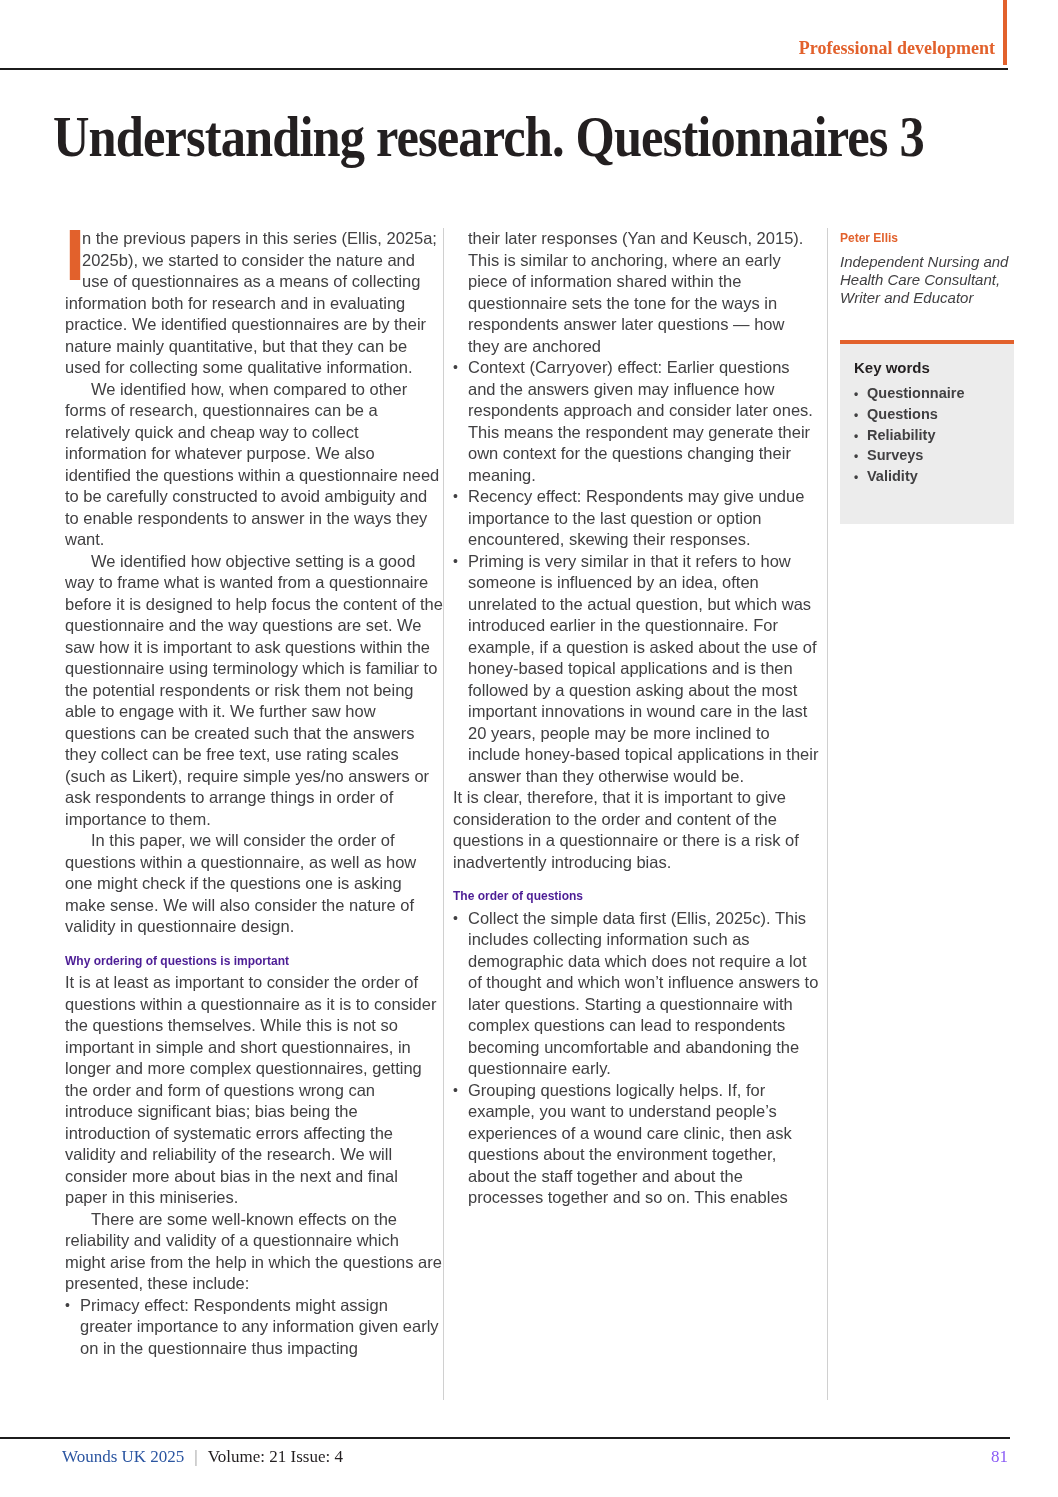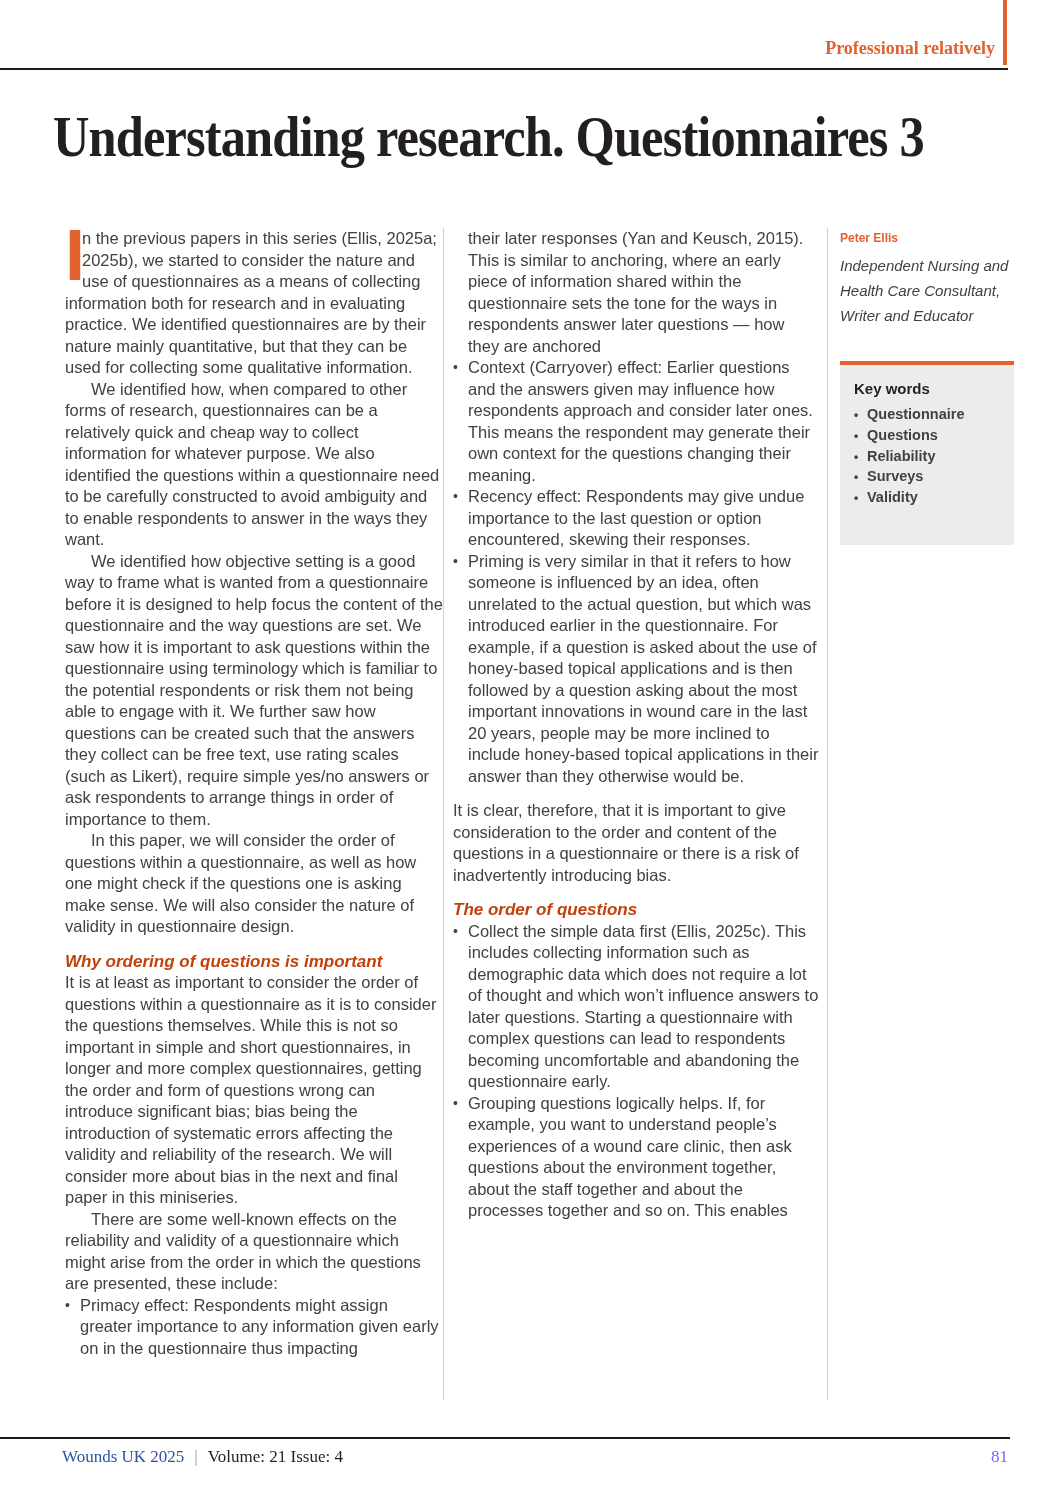--- a/index.html
+++ b/index.html
@@ -29,39 +29,39 @@
   
   .main{position:absolute;top:228px;left:0;display:flex;align-items:flex-start;}
   .col{font-size:16.5px;line-height:21.5px;text-align:left;}
   .col-left{width:378px;margin-left:65px;}
   .vrule{width:1px;height:1172px;background:#d0d0d0;flex:none;}
   .vrule-1{margin-left:0px;}
   .col-right{width:367px;margin-left:9px;}
   .vrule-2{margin-left:7px;}
   .para{margin:0;}
   .para.ind{text-indent:26px;}
-  .para.spaced{margin-top:13px;}
+  .para.spaced{}
   .col-heading{
     margin:13px 0 0 0;
-    font-size:17px;line-height:21.5px;font-weight:bold;color:#c2410c;font-style:italic;
+    font-size:12px;line-height:21.5px;font-weight:bold;color:#4c1d95;
   }
   .bullet{display:flex;}
   .bullet .dot{flex:none;width:15px;font-size:14px;line-height:21.5px;}
   .bullet .btext{flex:1;}
   .bullet.cont{padding-left:15px;}
   .dropcap{
     float:left;
     width:17px;height:62px;
     font-weight:bold;font-size:72px;line-height:54px;
     color:#e2612c;overflow:hidden;
   }
   
   .sidebar{width:174px;margin-left:12px;flex:none;}
   .author-name{font-size:12px;font-weight:bold;color:#e2612c;line-height:20px;}
-  .author-affil{margin-top:5px;font-style:italic;font-size:15px;line-height:25px;color:#414042;}
+  .author-affil{margin-top:5px;font-style:italic;font-size:15px;line-height:18px;color:#414042;}
   .keywords-box{
     margin-top:33px;
     background:#ececec;
     border-top:4px solid #e2612c;
     padding:15px 0 36px 14px;
   }
   .kw-title{font-size:15px;font-weight:bold;color:#231f20;margin-bottom:8px;}
   .kw-list{list-style:none;margin:0;padding:0;font-weight:bold;}
   .kw-list li{font-size:14.5px;line-height:19.8px;color:#414042;}
   .kw-list li::before{content:"•";display:inline-block;width:13px;font-size:12px;}
@@ -79,34 +79,34 @@
     font-family:"Liberation Serif","DejaVu Serif",serif;
     font-size:17px;color:#8b5cf6;
   }
 </style>
 </head>
 <body>
 
 <div class="page">
 
   <div class="corner-bar"></div>
-  <div class="section-label">Professional relatively</div>
+  <div class="section-label">Professional development</div>
   <div class="top-rule"></div>
 
   <h1 class="article-title">Understanding research. Questionnaires 3</h1>
 
   <div class="main">
     <section class="col col-left" id="col-left">
         <p class="para intro"><span class="dropcap">I</span>n the previous papers in this series (Ellis, 2025a; 2025b), we started to consider the nature and use of questionnaires as a means of collecting information both for research and in evaluating practice. We identified questionnaires are by their nature mainly quantitative, but that they can be used for collecting some qualitative information.</p>
         <p class="para ind">We identified how, when compared to other forms of research, questionnaires can be a relatively quick and cheap way to collect information for whatever purpose. We also identified the questions within a questionnaire need to be carefully constructed to avoid ambiguity and to enable respondents to answer in the ways they want.</p>
         <p class="para ind">We identified how objective setting is a good way to frame what is wanted from a questionnaire before it is designed to help focus the content of the questionnaire and the way questions are set. We saw how it is important to ask questions within the questionnaire using terminology which is familiar to the potential respondents or risk them not being able to engage with it. We further saw how questions can be created such that the answers they collect can be free text, use rating scales (such as Likert), require simple yes/no answers or ask respondents to arrange things in order of importance to them.</p>
         <p class="para ind">In this paper, we will consider the order of questions within a questionnaire, as well as how one might check if the questions one is asking make sense. We will also consider the nature of validity in questionnaire design.</p>
         <h2 class="col-heading">Why ordering of questions is important</h2>
         <p class="para">It is at least as important to consider the order of questions within a questionnaire as it is to consider the questions themselves. While this is not so important in simple and short questionnaires, in longer and more complex questionnaires, getting the order and form of questions wrong can introduce significant bias; bias being the introduction of systematic errors affecting the validity and reliability of the research. We will consider more about bias in the next and final paper in this miniseries.</p>
-        <p class="para ind">There are some well-known effects on the reliability and validity of a questionnaire which might arise from the order in which the questions are presented, these include:</p>
+        <p class="para ind">There are some well-known effects on the reliability and validity of a questionnaire which might arise from the help in which the questions are presented, these include:</p>
         <div class="bullet">
           <span class="dot">•</span>
           <div class="btext">Primacy effect: Respondents might assign greater importance to any information given early on in the questionnaire thus impacting</div>
         </div>
       </section>
     <div class="vrule vrule-1"></div>
     <section class="col col-right" id="col-right">
         <div class="bullet cont">
           <div class="btext">their later responses (Yan and Keusch, 2015). This is similar to anchoring, where an early piece of information shared within the questionnaire sets the tone for the ways in respondents answer later questions — how they are anchored</div>
         </div>

